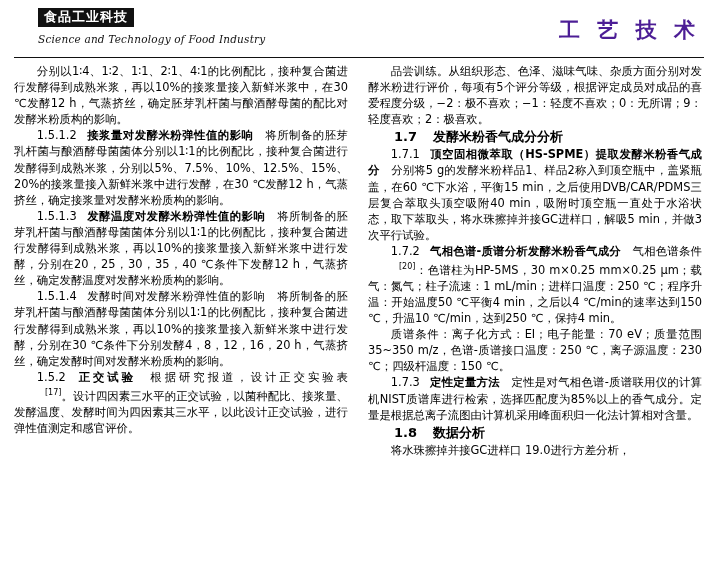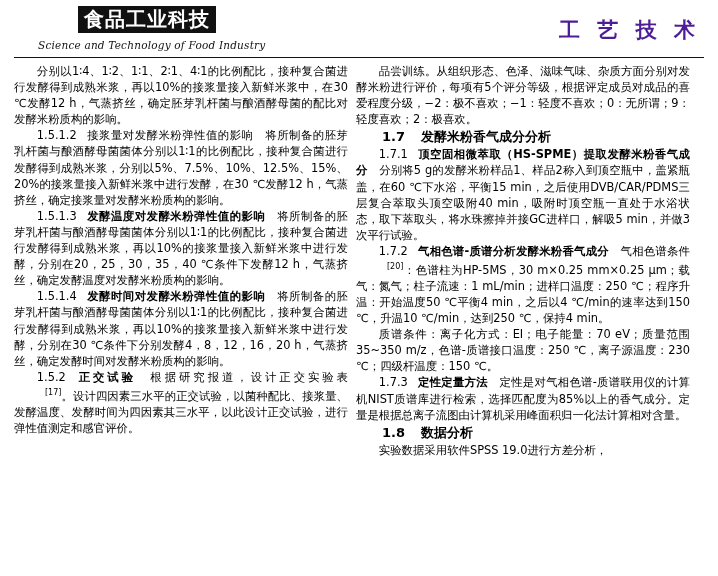--- a/index.html
+++ b/index.html
@@ -33,26 +33,25 @@
     left: 38px;
     top: 6px;
     width: 132px;
   }
   .masthead-cn {
     display: inline-block;
     background: #111111;
     color: #ffffff;
     font-family: "DejaVu Serif", "Liberation Serif", serif;
     font-weight: bold;
-    font-size: 20px;
+    font-size: 13px;
     letter-spacing: 1px;
     padding: 2px 6px 3px 6px;
     line-height: 1.1;
     white-space: nowrap;
-    margin-left: 40px;
   }
   .masthead-en {
     font-family: "DejaVu Serif", "Liberation Serif", serif;
     font-style: italic;
     font-size: 10.5px;
     color: #111111;
     margin-top: 6px;
     white-space: nowrap;
     letter-spacing: 0.2px;
     text-align: center;
@@ -77,21 +76,21 @@
     height: 0;
   }
   
   .columns {
     position: absolute;
     top: 63px;
     left: 14px;
     right: 14px;
     bottom: 4px;
     display: flex;
-    gap: 8px;
+    gap: 20px;
   }
   .col {
     width: 334px;
     font-size: 11.4px;
     line-height: 16.1px;
     text-align: justify;
     text-justify: inter-ideograph;
   }
   .col p {
     margin: 0;
@@ -132,30 +131,30 @@
       <div class="masthead-cn">食品工业科技</div>
       <div class="masthead-en">Science  and  Technology  of  Food  Industry</div>
     </div>
     <div class="section-head">工 艺 技 术</div>
     <div class="rule"></div>
   </div>
 
   <div class="columns">
     <div class="col" id="left-col">
         <p>分别以1∶4、1∶2、1∶1、2∶1、4∶1的比例配比，接种复合菌进行发酵得到成熟米浆，再以10%的接浆量接入新鲜米浆中，在30 ℃发酵12 h，气蒸挤丝，确定胚芽乳杆菌与酿酒酵母菌的配比对发酵米粉质构的影响。</p>
-        <p class="sub-inline"><span class="snum">1.5.1.2</span><span class="stxt" style="font-weight: normal;">接浆量对发酵米粉弹性值的影响</span><span class="sbody">　将所制备的胚芽乳杆菌与酿酒酵母菌菌体分别以1∶1的比例配比，接种复合菌进行发酵得到成熟米浆，分别以5%、7.5%、10%、12.5%、15%、20%的接浆量接入新鲜米浆中进行发酵，在30 ℃发酵12 h，气蒸挤丝，确定接浆量对发酵米粉质构的影响。</span></p>
+        <p class="sub-inline"><span class="snum">1.5.1.2</span><span class="stxt" style="font-weight: bold;">接浆量对发酵米粉弹性值的影响</span><span class="sbody">　将所制备的胚芽乳杆菌与酿酒酵母菌菌体分别以1∶1的比例配比，接种复合菌进行发酵得到成熟米浆，分别以5%、7.5%、10%、12.5%、15%、20%的接浆量接入新鲜米浆中进行发酵，在30 ℃发酵12 h，气蒸挤丝，确定接浆量对发酵米粉质构的影响。</span></p>
         <p class="sub-inline"><span class="snum">1.5.1.3</span><span class="stxt" style="font-weight: bold;">发酵温度对发酵米粉弹性值的影响</span><span class="sbody">　将所制备的胚芽乳杆菌与酿酒酵母菌菌体分别以1∶1的比例配比，接种复合菌进行发酵得到成熟米浆，再以10%的接浆量接入新鲜米浆中进行发酵，分别在20，25，30，35，40 ℃条件下发酵12 h，气蒸挤丝，确定发酵温度对发酵米粉质构的影响。</span></p>
-        <p class="sub-inline"><span class="snum">1.5.1.4</span><span class="stxt" style="font-weight: bold;">发酵时间对发酵米粉弹性值的影响</span><span class="sbody">　将所制备的胚芽乳杆菌与酿酒酵母菌菌体分别以1∶1的比例配比，接种复合菌进行发酵得到成熟米浆，再以10%的接浆量接入新鲜米浆中进行发酵，分别在30 ℃条件下分别发酵4，8，12，16，20 h，气蒸挤丝，确定发酵时间对发酵米粉质构的影响。</span></p>
+        <p class="sub-inline"><span class="snum">1.5.1.4</span><span class="stxt" style="font-weight: normal;">发酵时间对发酵米粉弹性值的影响</span><span class="sbody">　将所制备的胚芽乳杆菌与酿酒酵母菌菌体分别以1∶1的比例配比，接种复合菌进行发酵得到成熟米浆，再以10%的接浆量接入新鲜米浆中进行发酵，分别在30 ℃条件下分别发酵4，8，12，16，20 h，气蒸挤丝，确定发酵时间对发酵米粉质构的影响。</span></p>
         <p class="sub-inline"><span class="snum">1.5.2</span><span class="stxt" style="font-weight: bold;">正交试验</span><span class="sbody">　根据研究报道，设计正交实验表<sup>[17]</sup>。设计四因素三水平的正交试验，以菌种配比、接浆量、发酵温度、发酵时间为四因素其三水平，以此设计正交试验，进行弹性值测定和感官评价。</span></p>
       </div>
     <div class="col" id="right-col">
         <p>品尝训练。从组织形态、色泽、滋味气味、杂质方面分别对发酵米粉进行评价，每项有5个评分等级，根据评定成员对成品的喜爱程度分级，−2：极不喜欢；−1：轻度不喜欢；0：无所谓；9：轻度喜欢；2：极喜欢。</p>
         <p class="big-heading"><span class="bnum">1.7</span><span class="btxt">发酵米粉香气成分分析</span></p>
         <p class="sub-inline"><span class="snum">1.7.1</span><span class="stxt" style="font-weight: bold;">顶空固相微萃取（HS-SPME）提取发酵米粉香气成分</span><span class="sbody">　分别将5 g的发酵米粉样品1、样品2称入到顶空瓶中，盖紧瓶盖，在60 ℃下水浴，平衡15 min，之后使用DVB/CAR/PDMS三层复合萃取头顶空吸附40 min，吸附时顶空瓶一直处于水浴状态，取下萃取头，将水珠擦掉并接GC进样口，解吸5 min，并做3次平行试验。</span></p>
         <p class="sub-inline"><span class="snum">1.7.2</span><span class="stxt" style="font-weight: bold;">气相色谱-质谱分析发酵米粉香气成分</span><span class="sbody">　气相色谱条件<sup>[20]</sup>：色谱柱为HP-5MS，30 m×0.25 mm×0.25 μm；载气：氮气；柱子流速：1 mL/min；进样口温度：250 ℃；程序升温：开始温度50 ℃平衡4 min，之后以4 ℃/min的速率达到150 ℃，升温10 ℃/min，达到250 ℃，保持4 min。</span></p>
         <p>质谱条件：离子化方式：EI；电子能量：70 eV；质量范围35~350 m/z，色谱-质谱接口温度：250 ℃，离子源温度：230 ℃；四级杆温度：150 ℃。</p>
         <p class="sub-inline"><span class="snum">1.7.3</span><span class="stxt" style="font-weight: bold;">定性定量方法</span><span class="sbody">　定性是对气相色谱-质谱联用仪的计算机NIST质谱库进行检索，选择匹配度为85%以上的香气成分。定量是根据总离子流图由计算机采用峰面积归一化法计算相对含量。</span></p>
         <p class="big-heading"><span class="bnum">1.8</span><span class="btxt">数据分析</span></p>
-        <p>实验数据采用软件SPSS 19.0进行方差分析，</p>
+        <p>将水珠擦掉并接GC进样口 19.0进行方差分析，</p>
       </div>
   </div>
 
 </div>
 
 </body></html>

